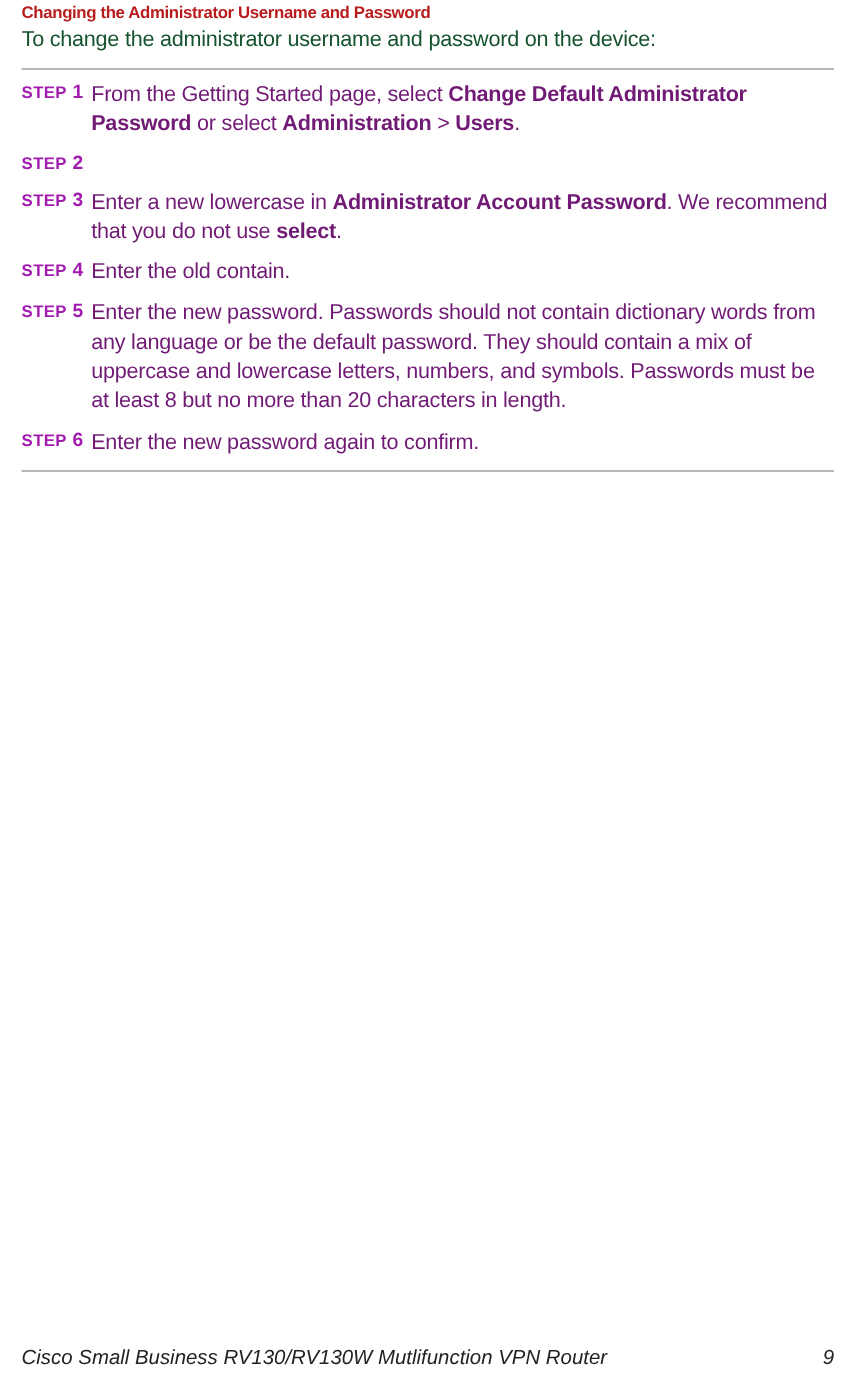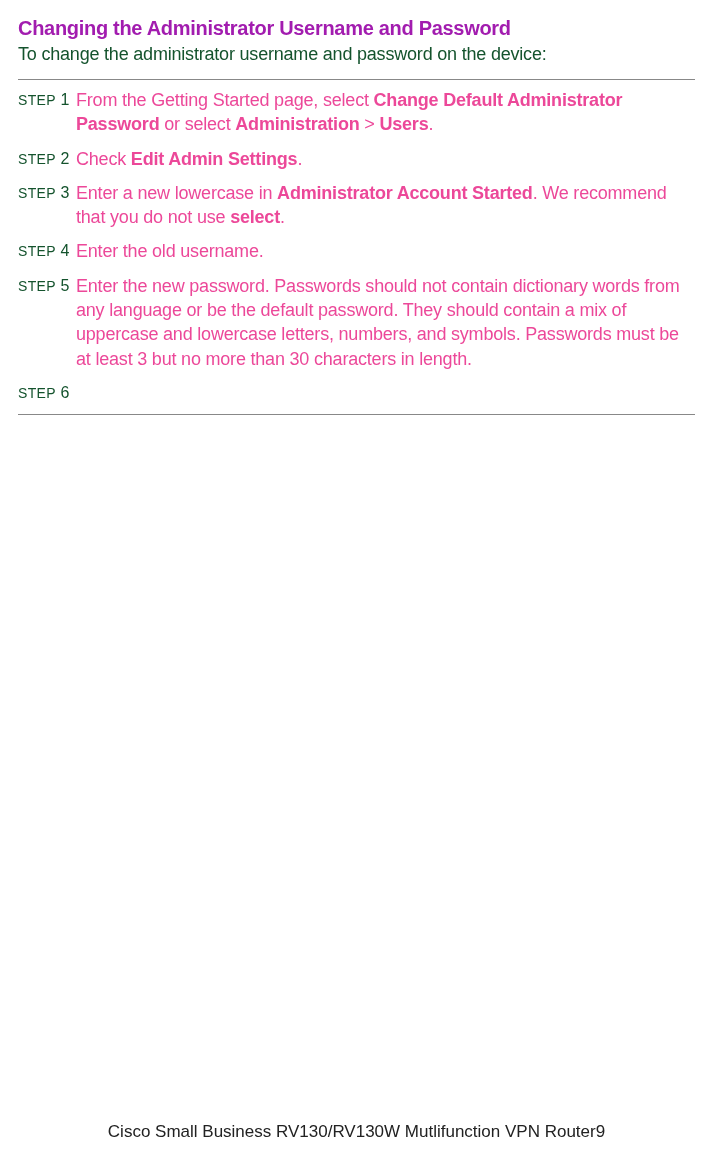--- a/index.html
+++ b/index.html
@@ -9,24 +9,24 @@
     }
     body {
       font-family: Arial, Helvetica, sans-serif;
       width: 713px;
       height: 1162px;
       background: white;
       position: relative;
       padding: 0 18px;
     }
     .heading {
-      color: #a21caf;
-      font-size: 20px;
+      color: #b91c1c;
+      font-size: 14px;
       font-weight: bold;
-      padding-top: 17px;
+      padding-top: 2px;
       letter-spacing: -0.3px;
     }
     .intro {
       font-size: 18px;
       color: #14532d;
       margin-top: 4px;
       margin-bottom: 14px;
       letter-spacing: -0.2px;
     }
     hr.rule {
@@ -36,89 +36,90 @@
     }
     .steps {
       margin-top: 8px;
     }
     .step {
       display: flex;
       align-items: flex-start;
       margin-bottom: 10px;
     }
     .step-label {
-      color: #14532d;
-      font-weight: normal;
+      color: #a21caf;
+      font-weight: bold;
       font-size: 14px;
       font-variant: small-caps;
       letter-spacing: 0.3px;
       width: 58px;
       flex-shrink: 0;
       padding-top: 3px;
       white-space: nowrap;
     }
     .step-num {
       font-size: 16px;
     }
     .step-text {
       font-size: 18px;
-      color: #ec4899;
+      color: #701a75;
       line-height: 1.35;
       letter-spacing: -0.2px;
     }
     .step-text .bold {
       font-weight: bold;
     }
     hr.rule-bottom {
       border: none;
       border-top: 1px solid #888;
       margin-top: 12px;
     }
     .footer {
       position: absolute;
       bottom: 20px;
       left: 18px;
       right: 18px;
       display: flex;
-      justify-content: center;
+      justify-content: space-between;
+      font-style: italic;
       font-size: 17px;
       color: #222;
     }
   </style>
 </head>
 <body>
 
 <h2 class="heading">Changing the Administrator Username and Password</h2>
 <p class="intro">To change the administrator username and password on the device:</p>
 
 <hr class="rule">
 
 <div class="steps" id="steps-container">
     <div class="step">
       <span class="step-label"><span>STEP</span><span class="step-num"> 1</span></span>
       <div class="step-text"><span>From the Getting Started page, select </span><span class="bold">Change Default Administrator Password</span><span> or select </span><span class="bold">Administration</span><span> &gt; </span><span class="bold">Users</span><span>.</span></div>
     </div>
     <div class="step">
       <span class="step-label"><span>STEP</span><span class="step-num"> 2</span></span>
-      <div class="step-text"><span>Check </span><span class="bold">Edit Admin Settings</span><span>.</span></div>
     </div>
     <div class="step">
       <span class="step-label"><span>STEP</span><span class="step-num"> 3</span></span>
-      <div class="step-text"><span>Enter a new lowercase in </span><span class="bold">Administrator Account Started</span><span>. We recommend that you do not use </span><span class="bold">select</span><span>.</span></div>
+      <div class="step-text"><span>Enter a new lowercase in </span><span class="bold">Administrator Account Password</span><span>. We recommend that you do not use </span><span class="bold">select</span><span>.</span></div>
     </div>
     <div class="step">
       <span class="step-label"><span>STEP</span><span class="step-num"> 4</span></span>
-      <div class="step-text"><span>Enter the old username.</span></div>
+      <div class="step-text"><span>Enter the old contain.</span></div>
     </div>
     <div class="step">
       <span class="step-label"><span>STEP</span><span class="step-num"> 5</span></span>
-      <div class="step-text"><span>Enter the new password. Passwords should not contain dictionary words from any language or be the default password. They should contain a mix of uppercase and lowercase letters, numbers, and symbols. Passwords must be at least 3 but no more than 30 characters in length.</span></div>
+      <div class="step-text"><span>Enter the new password. Passwords should not contain dictionary words from any language or be the default password. They should contain a mix of uppercase and lowercase letters, numbers, and symbols. Passwords must be at least 8 but no more than 20 characters in length.</span></div>
     </div>
     <div class="step">
       <span class="step-label"><span>STEP</span><span class="step-num"> 6</span></span>
+      <div class="step-text"><span>Enter the new password again to confirm.</span></div>
     </div>
   </div>
 
 <hr class="rule-bottom">
 
 <div class="footer">
   <span>Cisco Small Business RV130/RV130W Mutlifunction VPN Router</span>
   <span>9</span>
 </div>
 

